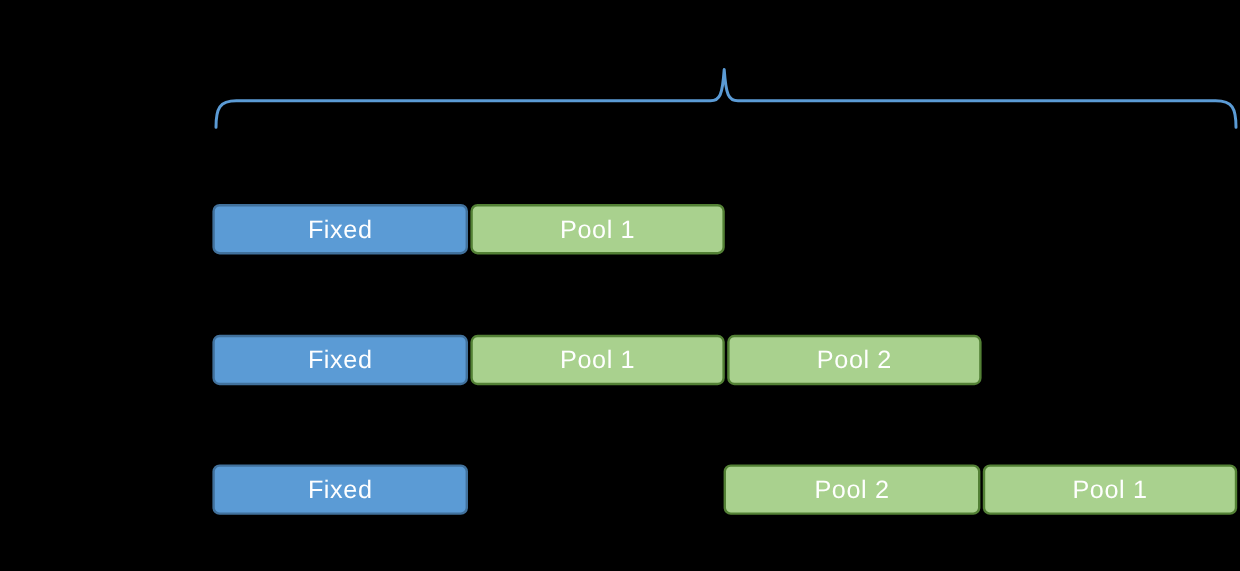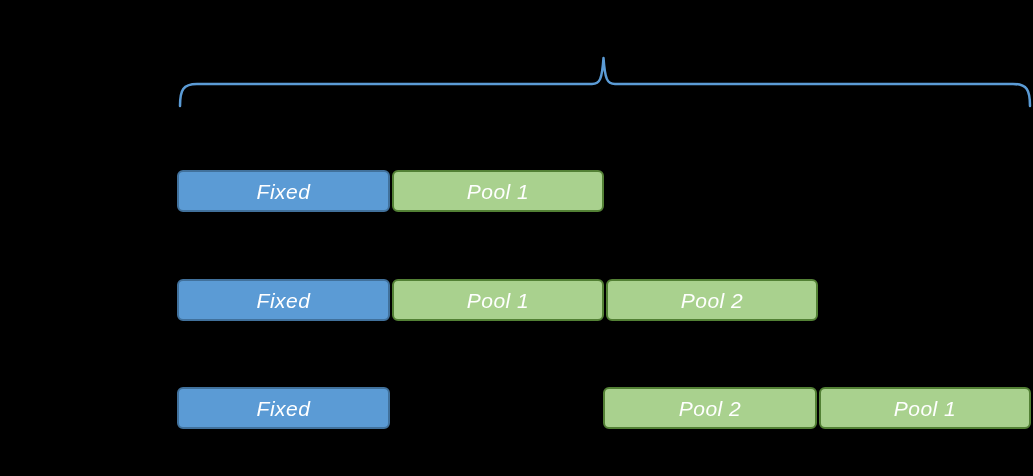--- a/index.html
+++ b/index.html
@@ -7,21 +7,20 @@
     padding: 0;
     background: #000000;
   }
   .canvas {
     position: relative;
     width: 1033px;
     height: 476px;
     background: #000000;
     overflow: hidden;
     font-family: "Liberation Sans", sans-serif;
-    font-style: italic;
   }
   .brace-svg {
     position: absolute;
     left: 0;
     top: 0;
     width: 1033px;
     height: 130px;
   }
   .block {
     position: absolute;

